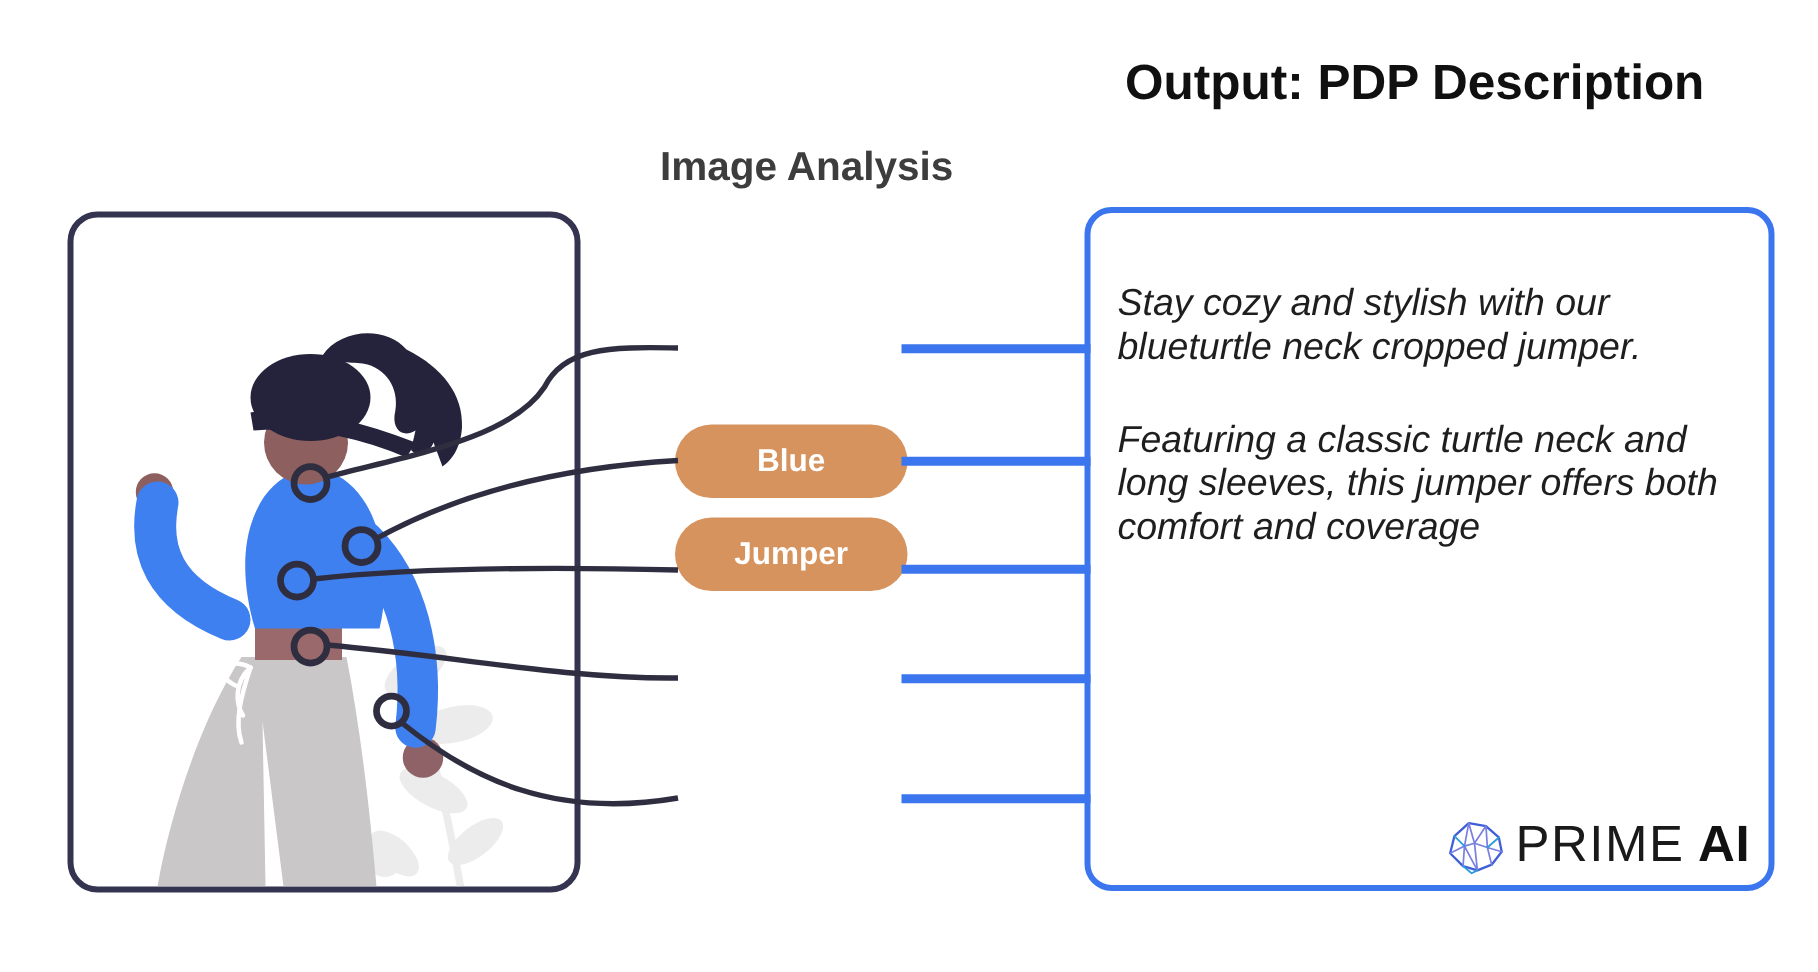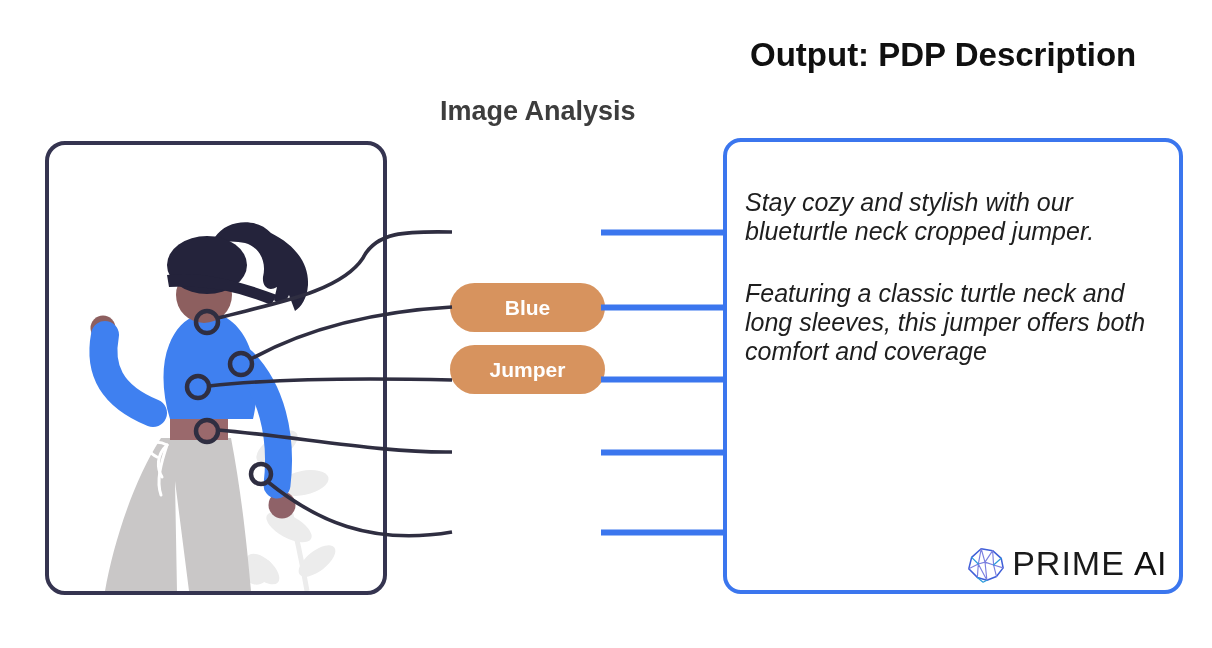--- a/index.html
+++ b/index.html
@@ -41,21 +41,21 @@
     font-style:italic; font-size:25px; line-height:29px; color:#1e1e1e;
     margin-bottom:33px; width:422px;
   }
   .logo {
     position:absolute; right:12px; bottom:4px; display:flex; align-items:flex-start;
   }
   .logo .brand {
     font-size:34px; font-weight:400; color:#1a1a1a; letter-spacing:1px; margin-left:4px;
   }
   .logo .suffix {
-    font-size:34px; font-weight:400; color:#111111; margin-left:9px; letter-spacing:0.5px;
+    font-size:34px; font-weight:700; color:#111111; margin-left:9px; letter-spacing:0.5px;
   }
   .overlay {
     position:absolute; left:0; top:0; width:1212px; height:648px; pointer-events:none;
   }
 </style>
 </head>
 <body>
 
 <div class="canvas">
 

